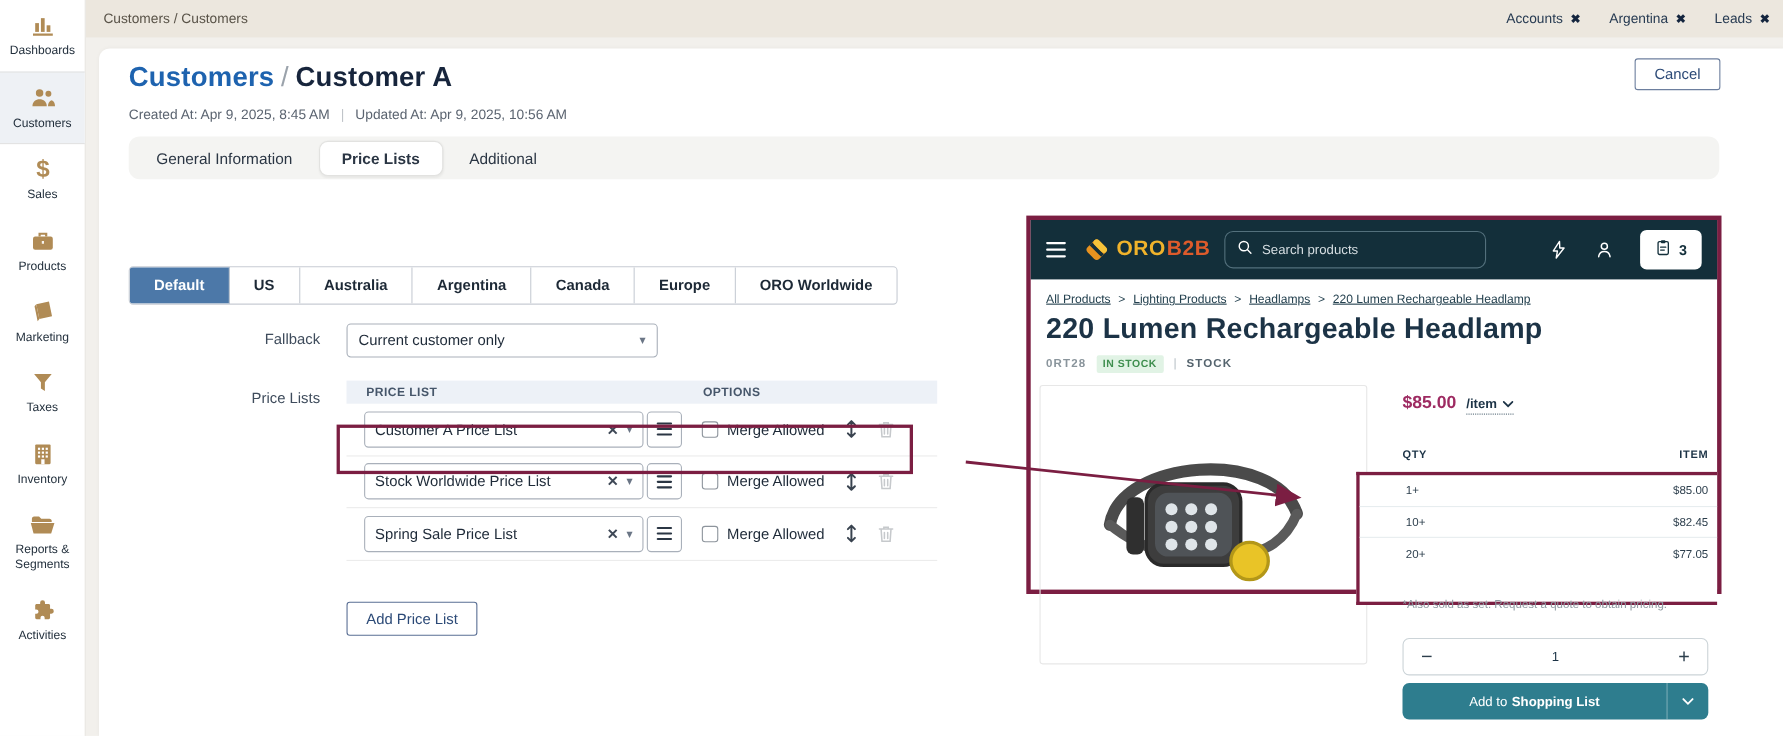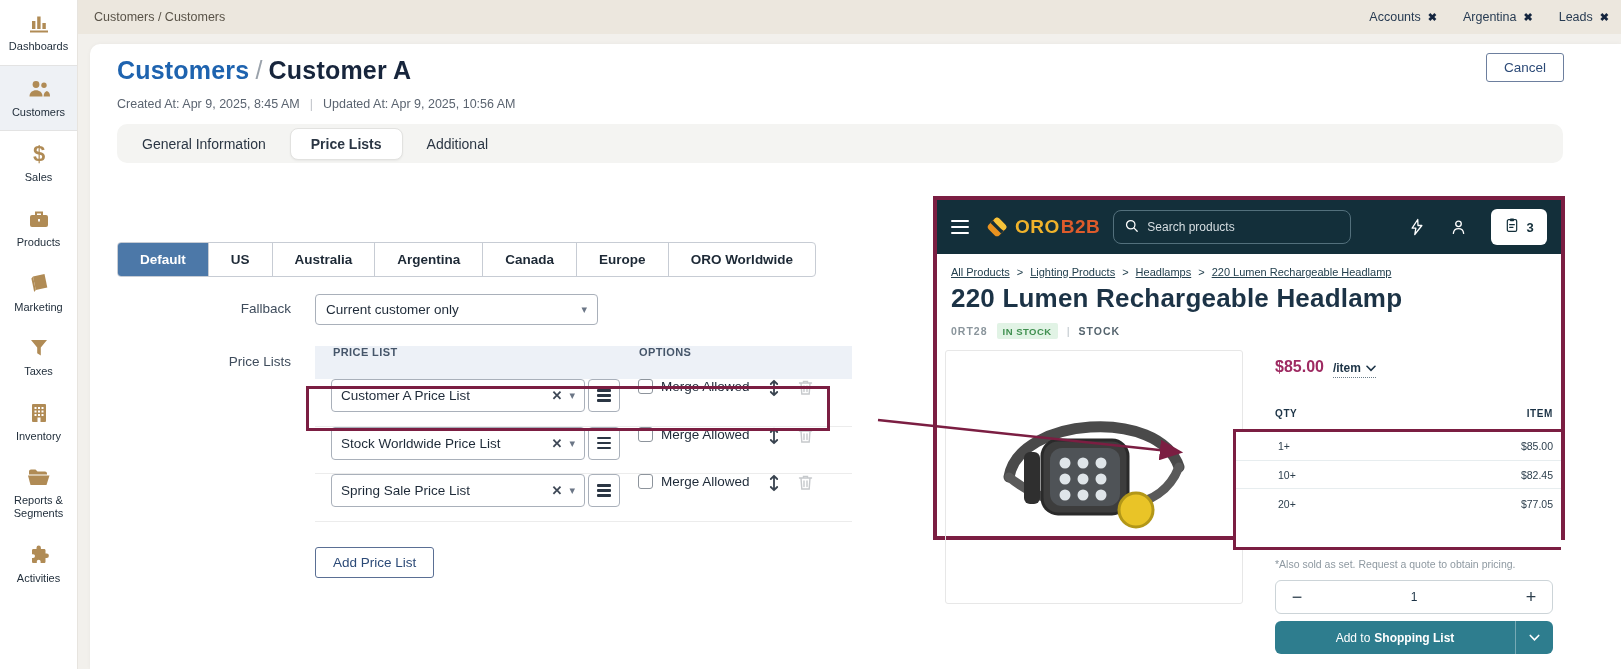--- a/index.html
+++ b/index.html
@@ -40,23 +40,23 @@
   .wtab { padding:9px 22px; font-size:13.5px; font-weight:bold; color:#1d2936; border-right:1px solid #c7ccd4; cursor:pointer; white-space:nowrap; }
   .wtab:last-child { border-right:none; }
   .wtab.active { background:#4c78a8; color:#fff; }
 
   .form-label { position:absolute; left:27px; width:198px; text-align:right; padding-right:24px; font-size:13.5px; color:#3f4c5c; }
   .select-box { position:absolute; left:225px; top:250px; width:283px; height:31px; border:1px solid #a9b0ba; border-radius:4px; background:#fff; display:flex; align-items:center; padding:0 10px; font-size:13.5px; color:#1e2a38; cursor:pointer; }
   .select-box .caret { margin-left:auto; color:#6b7686; font-size:11px; }
 
   
   .pl-table { position:absolute; left:225px; top:302px; width:537px; }
-  .pl-head { display:flex; height:33px; background:#edf1f7; font-size:11px; font-weight:bold; letter-spacing:.4px; color:#46566a; }
+  .pl-head { display:flex; align-items:center; height:21px; background:#edf1f7; font-size:11px; font-weight:bold; letter-spacing:.4px; color:#46566a; }
   .pl-head .c1 { padding-left:18px; width:324px; }
-  .pl-row { display:flex; height:47.5px; border-bottom:1px solid #ececec; }
+  .pl-row { display:flex; align-items:center; height:47.5px; border-bottom:1px solid #ececec; }
   .pl-select { margin-left:16px; width:254px; height:33px; border:1px solid #a9b0ba; border-radius:4px; display:flex; align-items:center; padding:0 9px; font-size:13.5px; color:#1e2a38; background:#fff; cursor:pointer; }
   .pl-select .name { flex:1; white-space:nowrap; overflow:hidden; }
   .pl-select .x { color:#3e4856; font-weight:bold; font-size:13px; margin-right:7px; cursor:pointer; }
   .pl-select .caret { color:#6b7686; font-size:11px; }
   .menu-btn { margin-left:3px; width:32px; height:33px; border:1px solid #a9b0ba; border-radius:4px; background:#fff; display:flex; align-items:center; justify-content:center; cursor:pointer; }
   .bars3, .bars3::before, .bars3::after { display:block; width:14px; height:2.4px; background:#2b3644; border-radius:1px; content:""; position:relative; }
   .bars3::before { position:absolute; top:-5px; }
   .bars3::after { position:absolute; top:5px; }
   .chk { margin-left:18px; width:15px; height:15px; border:1px solid #8d949c; border-radius:3px; background:#fff; cursor:pointer; flex:none; }
   .merge { margin-left:8px; font-size:13.5px; color:#1e2a38; }
@@ -93,21 +93,21 @@
   .brand { font-size:10.5px; font-weight:bold; color:#55646e; letter-spacing:1px; }
 
   .sf-img { position:absolute; left:8px; top:150px; width:298px; height:254px; border:1px solid #e7e7e7; border-radius:3px; display:flex; align-items:center; justify-content:center; }
   .sf-price { position:absolute; left:338px; top:158px; display:flex; align-items:baseline; gap:9px; }
   .price-val { font-size:16px; font-weight:bold; color:#9e2b62; }
   .price-unit { font-size:12px; font-weight:bold; color:#1c3346; border-bottom:1px dotted #6a7c88; padding-bottom:2px; cursor:pointer; display:flex; align-items:center; gap:5px; }
   .tier-head { position:absolute; left:338px; right:8px; top:208px; display:flex; justify-content:space-between; font-size:10px; font-weight:bold; letter-spacing:.6px; color:#1c3346; }
   .tier-box { position:absolute; left:296px; right:0; top:229px; height:121px; border:3px solid #7b1e42; border-right-width:0; background:#fff; }
   .tier-row { height:28.7px; display:flex; align-items:center; justify-content:space-between; padding:0 8px 0 42px; border-bottom:1px solid #e7edef; font-size:10.5px; color:#2c3e4c; }
   .tier-row:last-child { border-bottom:none; }
-  .sf-note { position:absolute; left:338px; top:358px; font-size:10.5px; color:#8e99a1; }
+  .sf-note { position:absolute; left:338px; top:344px; font-size:10.5px; color:#8e99a1; }
   .stepper { position:absolute; left:338px; right:8px; top:380px; height:34px; border:1px solid #ccd4d8; border-radius:6px; display:flex; align-items:center; background:#fff; }
   .step-btn { width:42px; text-align:center; font-size:18px; color:#2c3e4c; cursor:pointer; user-select:none; }
   .stepper input { flex:1; text-align:center; border:none; outline:none; font-size:12px; color:#1c3346; font-family:"Liberation Sans", sans-serif; }
   .add-btn { position:absolute; left:338px; right:8px; top:421px; height:33px; background:#2e7d8e; border-radius:6px; display:flex; overflow:hidden; cursor:pointer; }
   .add-main { flex:1; display:flex; align-items:center; justify-content:center; gap:4px; color:#fff; font-size:12px; }
   .add-main b { font-weight:bold; }
   .add-split { width:38px; border-left:1px solid rgba(255,255,255,.35); display:flex; align-items:center; justify-content:center; }
 
   .arrow-layer { position:absolute; left:0; top:0; width:1621px; height:669px; z-index:6; pointer-events:none; }
 </style>

